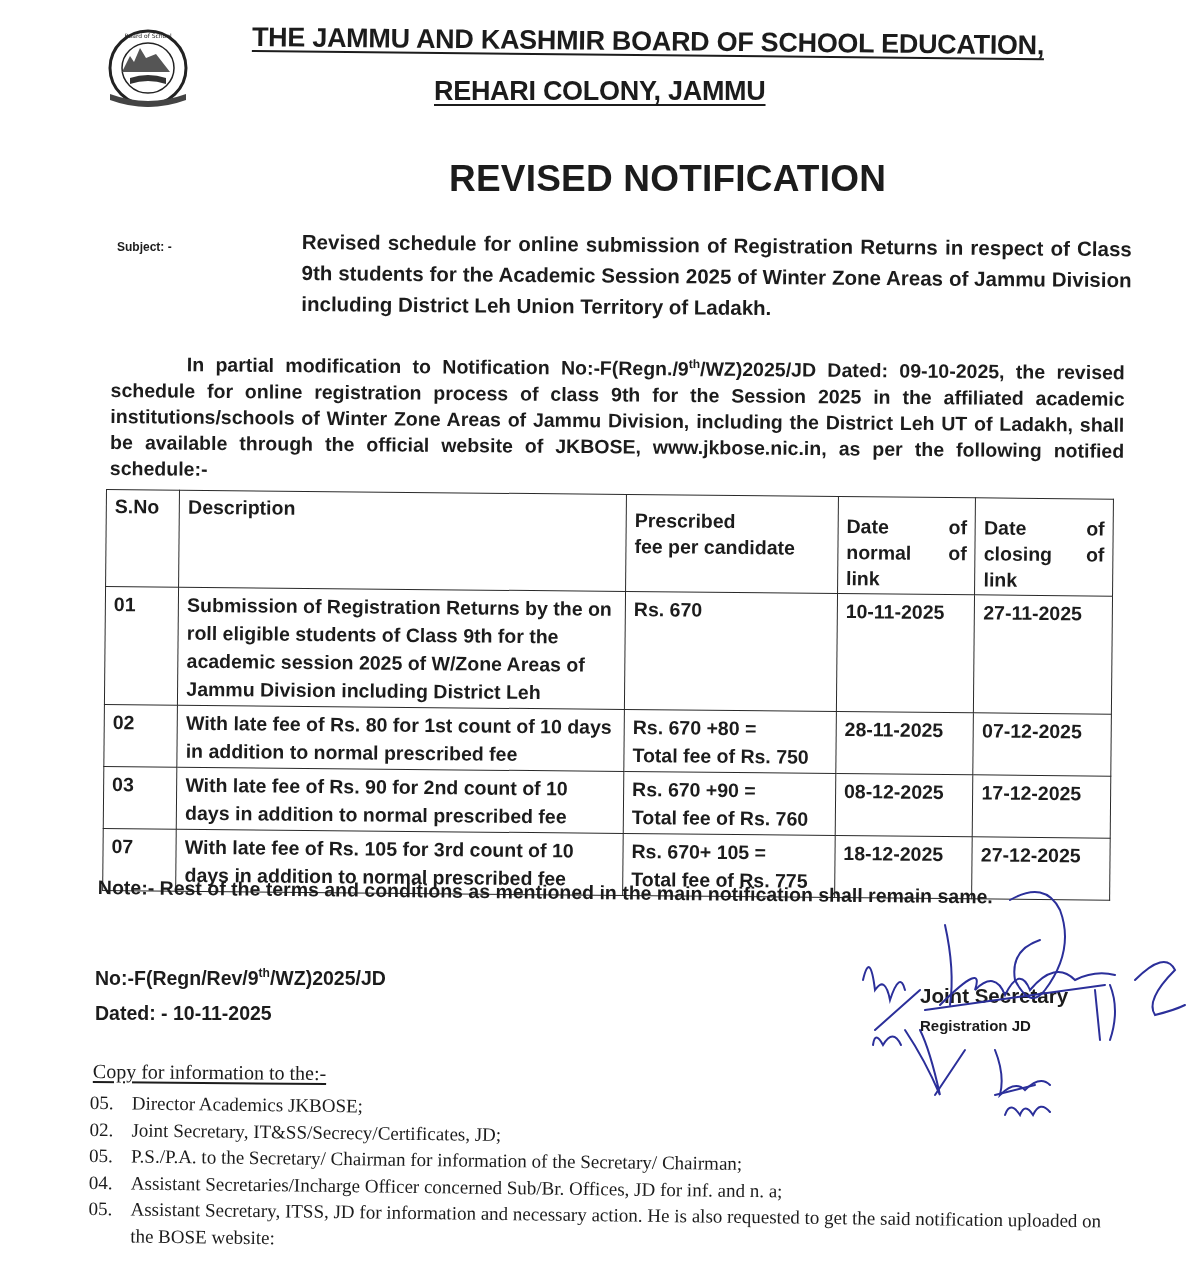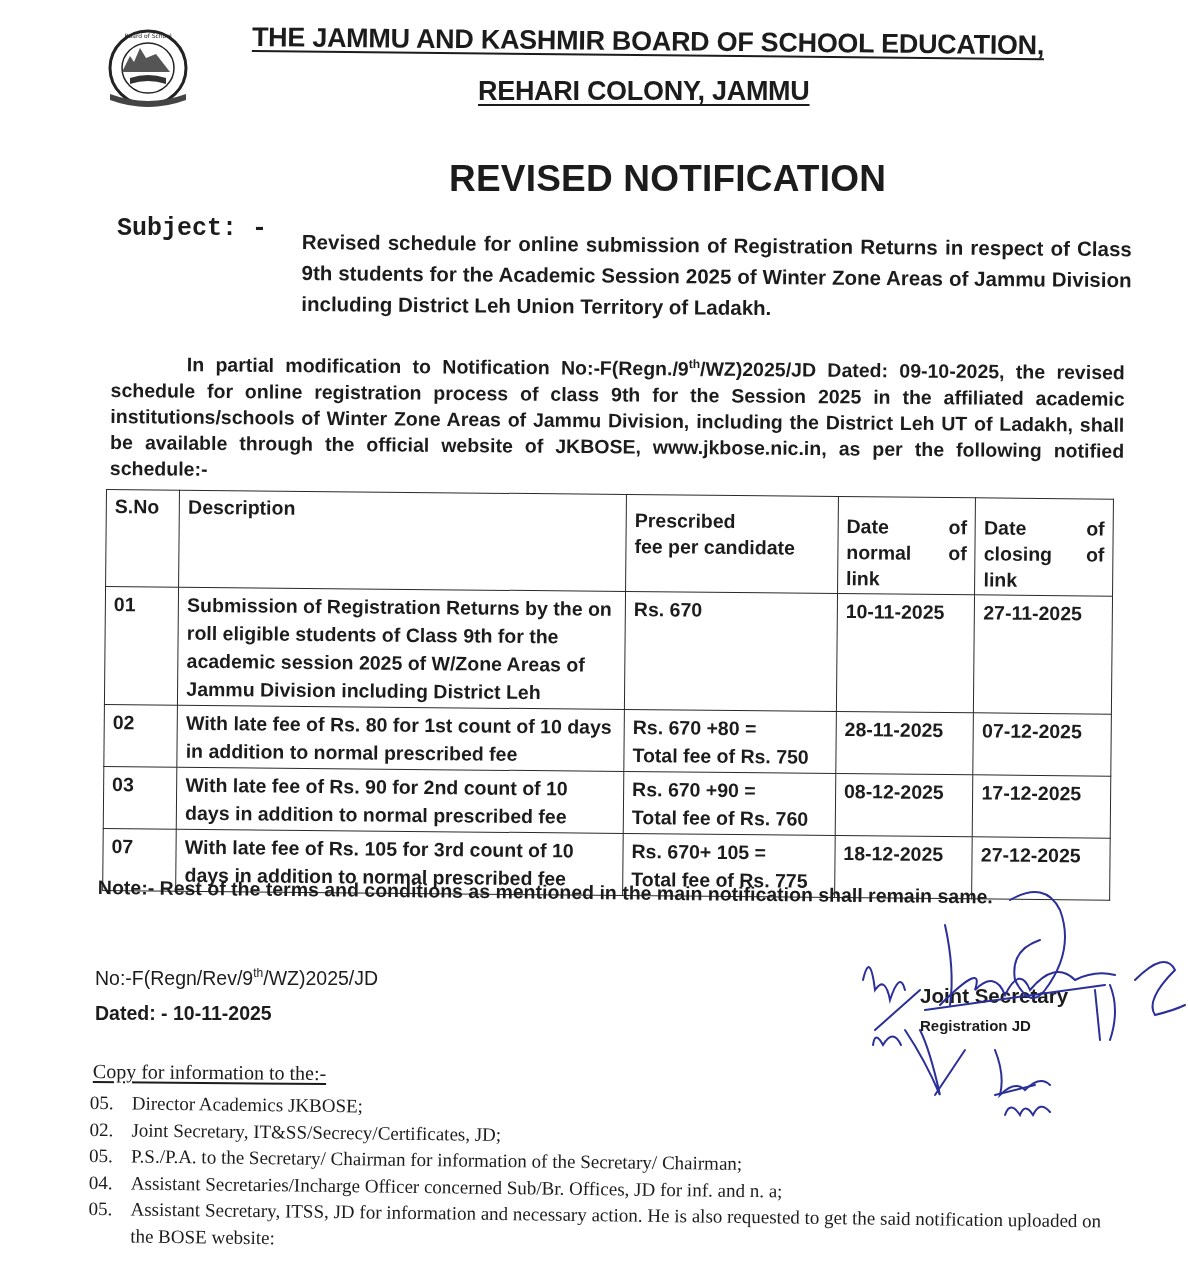--- a/index.html
+++ b/index.html
@@ -12,29 +12,29 @@
   .logo {
     left: 100px; top: 28px; width: 96px; height: 86px;
   }
   .hdr1 {
     left: 252px; top: 22px; font-size: 27px; font-weight: bold;
     text-decoration: underline; text-decoration-thickness: 2px; text-underline-offset: 4px;
     letter-spacing: -0.3px; transform: rotate(0.6deg); transform-origin: left center;
     white-space: nowrap;
   }
   .hdr2 {
-    left: 478px; top: 76px; font-size: 27px; font-weight: bold;
+    left: 434px; top: 76px; font-size: 27px; font-weight: bold;
     text-decoration: underline; text-decoration-thickness: 2px; text-underline-offset: 4px;
     letter-spacing: -0.3px; white-space: nowrap; text-align: right;
   }
   .title {
     left: 449px; top: 158px; font-size: 37px; font-weight: bold; white-space: nowrap;
     letter-spacing: 0.2px;
   }
-  .subj-label { left: 117px; top: 214px; font-size: 25px; font-weight: bold; font-family: Liberation Mono, monospace; }
+  .subj-label { left: 117px; top: 240px; font-size: 12px; font-weight: bold; }
   .subj-text {
     left: 302px; top: 226px; width: 830px; font-size: 20.5px; font-weight: bold;
     line-height: 31px; text-align: justify; transform: rotate(0.5deg); transform-origin: left top;
   }
   .para {
     left: 111px; top: 346px; width: 1014px; font-size: 19.5px; font-weight: bold;
     line-height: 26px; text-align: justify; text-indent: 76px; transform: rotate(0.5deg); transform-origin: left top;
   }
   .para sup { font-size: 12px; }
   table.sched {
@@ -51,21 +51,21 @@
   .c-desc { width: 428px; }
   .c-fee { width: 194px; }
   .c-open { width: 120px; }
   .c-close { width: 120px; }
   .hdr-split { display: flex; justify-content: space-between; }
   td.date { vertical-align: middle; text-align: center; }
   .note {
     left: 98px; top: 876px; font-size: 19.5px; font-weight: bold; white-space: nowrap;
     transform: rotate(0.6deg); transform-origin: left top;
   }
-  .refno { left: 95px; top: 966px; font-size: 19.5px; font-weight: normal; }
+  .refno { left: 95px; top: 966px; font-size: 19.5px; font-weight: bold; }
   .refno sup { font-size: 12px; }
   .dated { left: 95px; top: 1002px; font-size: 19.5px; font-weight: bold; }
   .sig1 { left: 920px; top: 984px; font-size: 20.5px; font-weight: bold; }
   .sig2 { left: 920px; top: 1017px; font-size: 15px; font-weight: bold; }
   .copy-head {
     left: 93px; top: 1060px; font-size: 20px; text-decoration: underline; text-underline-offset: 3px;
     font-family: "Liberation Serif", "DejaVu Serif", serif; transform: rotate(0.5deg); transform-origin: left top;
   }
   .copy-list {
     left: 90px; top: 1090px; width: 1030px; font-family: "Liberation Serif", "DejaVu Serif", serif;

